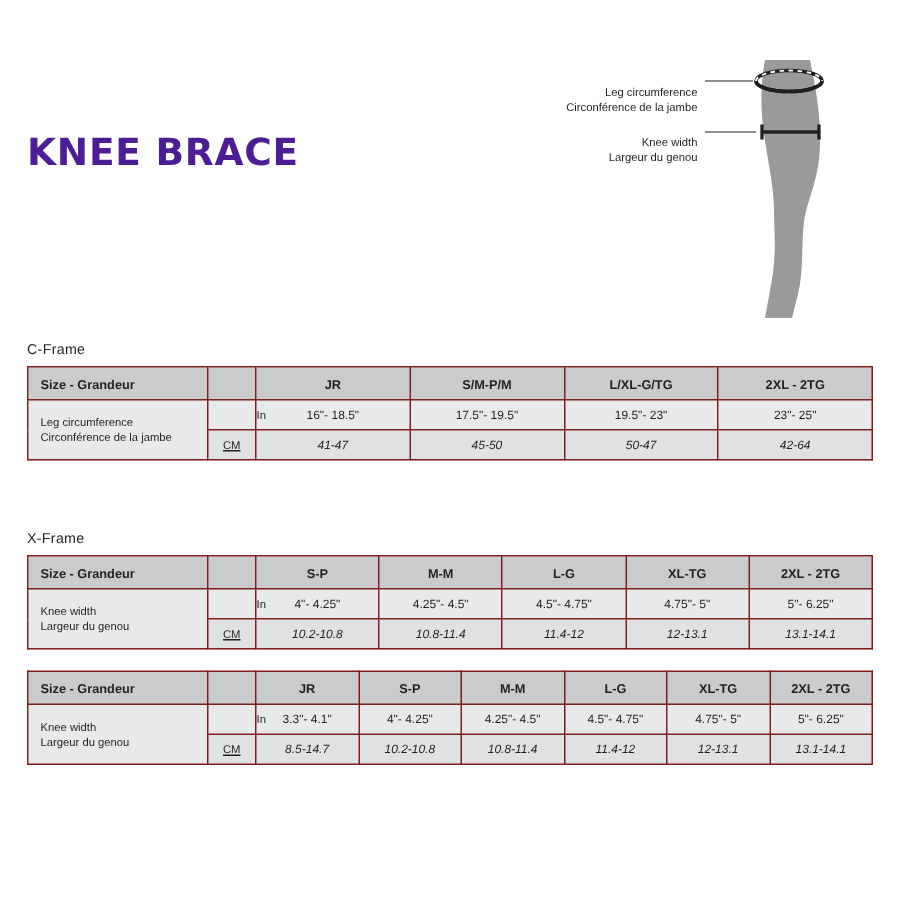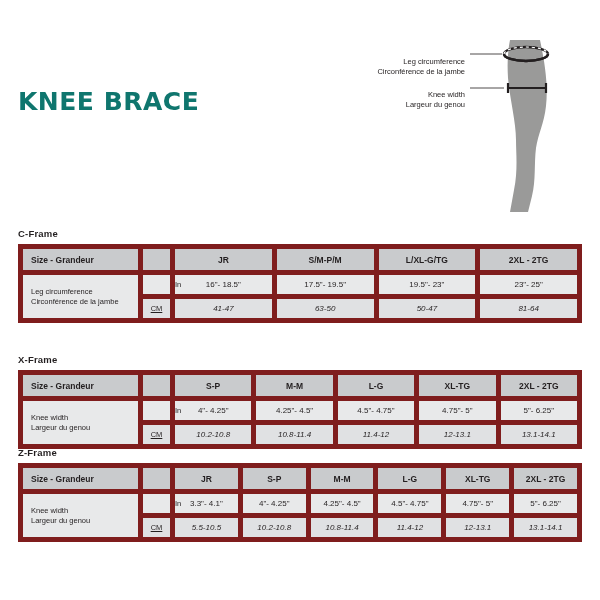--- a/index.html
+++ b/index.html
@@ -27,21 +27,21 @@
     position: absolute;
     left: 18px;
     top: 88px;
   }
   .title-line {
     font-family: "DejaVu Sans", sans-serif;
     font-weight: bold;
     font-size: 25px;
     letter-spacing: 0.5px;
     line-height: 27px;
-    color: #0f766e;
+    color: #4c1d95;
     text-transform: uppercase;
   }
 
   
   .diagram {
     position: absolute;
     right: 20px;
     top: 30px;
     width: 270px;
     height: 195px;
@@ -65,34 +65,34 @@
   }
 
   
   .section {
     position: absolute;
     left: 18px;
     width: 564px;
   }
   .section-title {
     font-size: 9.5px;
-    font-weight: bold;
+    font-weight: normal;
     color: #231f20;
     margin-bottom: 5px;
     letter-spacing: 0.2px;
   }
 
   
   table {
     border-collapse: collapse;
     width: 100%;
     table-layout: fixed;
   }
   td, th {
-    border: 5px solid #7f1d1d;
+    border: 1px solid #7f1d1d;
     font-size: 8px;
     color: #231f20;
     padding: 0;
     text-align: center;
     vertical-align: middle;
     font-weight: normal;
   }
   .hdr-row td {
     background: #c9cbcd;
     height: 21px;
@@ -192,23 +192,23 @@
           </td>
           <td class="unit-cell unit-a">In</td>
           <td class="val-a">16"- 18.5"</td>
           <td class="val-a">17.5"- 19.5"</td>
           <td class="val-a">19.5"- 23"</td>
           <td class="val-a">23"- 25"</td>
         </tr>
         <tr class="body-row alt">
           <td class="unit-cell unit-b">CM</td>
           <td class="val-b">41-47</td>
-          <td class="val-b">63-50</td>
+          <td class="val-b">45-50</td>
           <td class="val-b">50-47</td>
-          <td class="val-b">81-64</td>
+          <td class="val-b">42-64</td>
         </tr>
       </tbody>
     </table>
   </div>
 
   <div class="section" style="top:354px;">
     <div class="section-title">X-Frame</div>
     <table>
       <colgroup>
         <col style="width:120px">
@@ -247,21 +247,20 @@
           <td class="val-b">10.8-11.4</td>
           <td class="val-b">11.4-12</td>
           <td class="val-b">12-13.1</td>
           <td class="val-b">13.1-14.1</td>
         </tr>
       </tbody>
     </table>
   </div>
 
   <div class="section" style="top:447px;">
-    <div class="section-title">Z-Frame</div>
     <table>
       <colgroup>
         <col style="width:120px">
           <col style="width:32px">
         <col>
           <col>
           <col>
           <col>
           <col>
           <col>
@@ -285,21 +284,21 @@
           <td class="unit-cell unit-a">In</td>
           <td class="val-a">3.3"- 4.1"</td>
           <td class="val-a">4"- 4.25"</td>
           <td class="val-a">4.25"- 4.5"</td>
           <td class="val-a">4.5"- 4.75"</td>
           <td class="val-a">4.75"- 5"</td>
           <td class="val-a">5"- 6.25"</td>
         </tr>
         <tr class="body-row alt">
           <td class="unit-cell unit-b">CM</td>
-          <td class="val-b">5.5-10.5</td>
+          <td class="val-b">8.5-14.7</td>
           <td class="val-b">10.2-10.8</td>
           <td class="val-b">10.8-11.4</td>
           <td class="val-b">11.4-12</td>
           <td class="val-b">12-13.1</td>
           <td class="val-b">13.1-14.1</td>
         </tr>
       </tbody>
     </table>
   </div>
 

